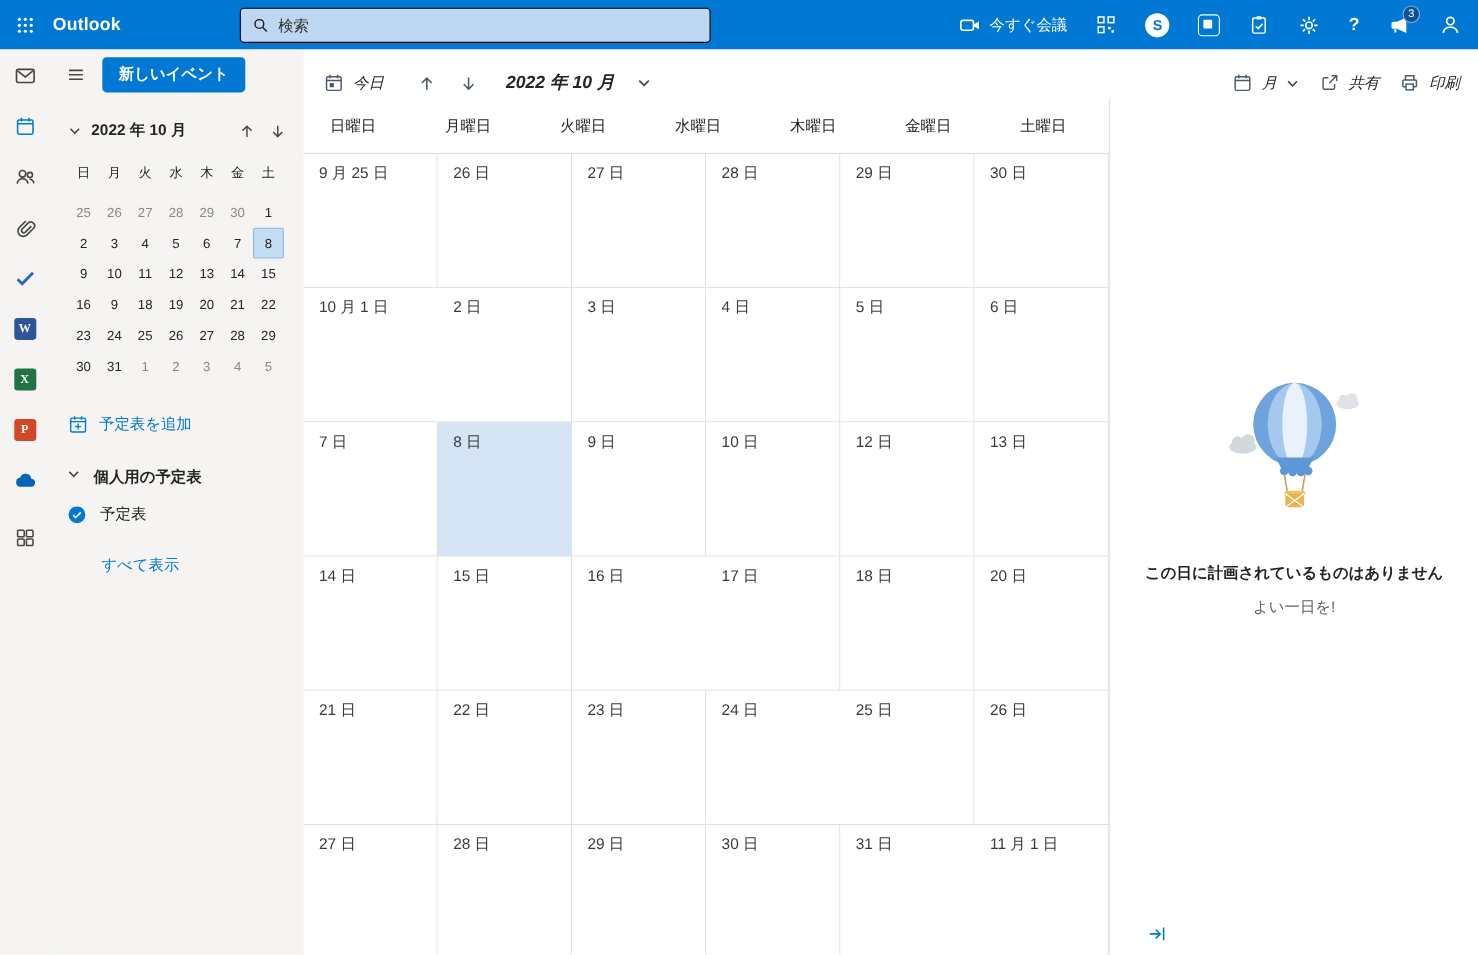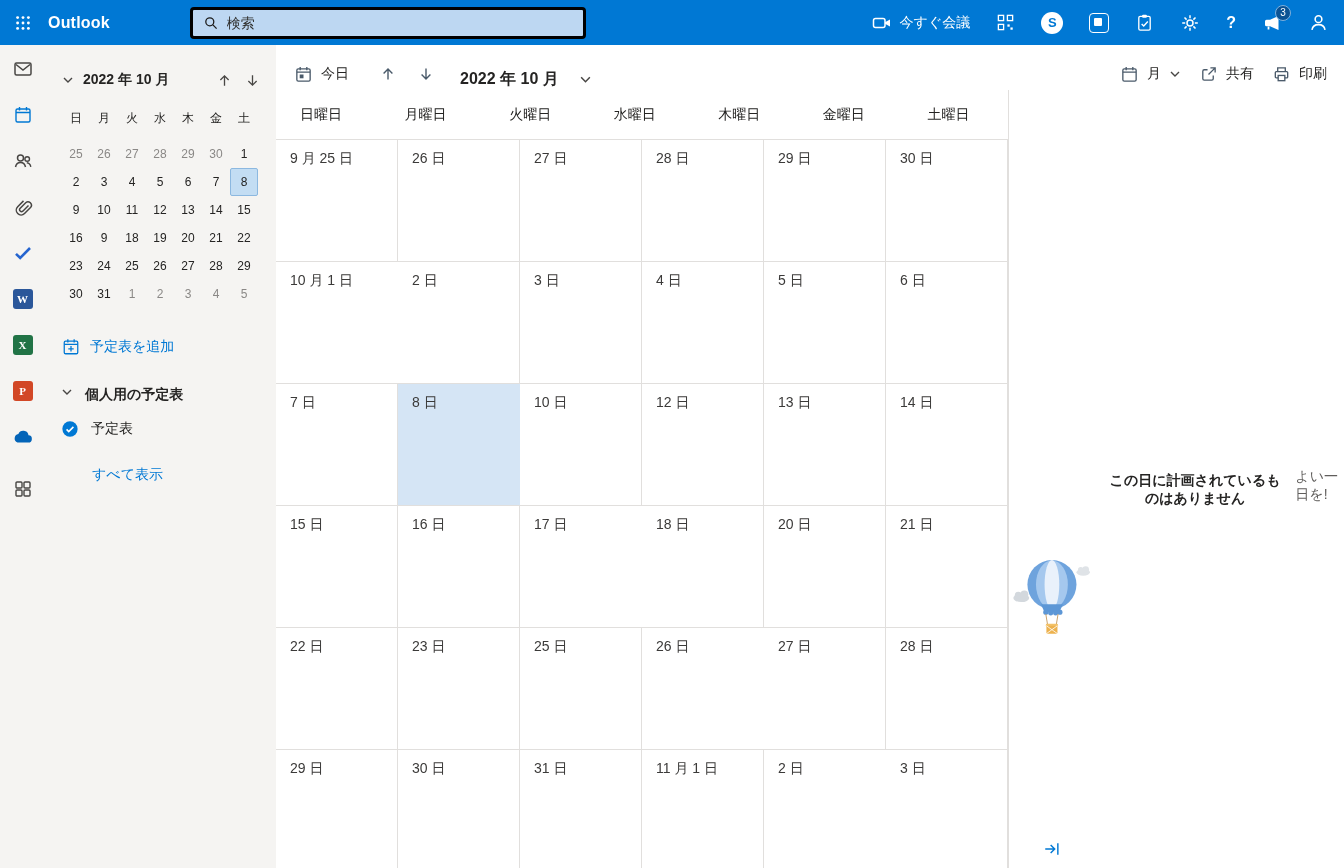--- a/index.html
+++ b/index.html
@@ -16,22 +16,22 @@
     --c-text:#252423; --c-muted:#605e5c;
   }
   svg { display:block; }
   .icon { flex:none; }
 
   
   .topbar{ height:45px; background:var(--c-topbar); color:#fff; display:flex; align-items:center; }
   .waffle-btn{ width:46px; height:45px; display:flex; align-items:center; justify-content:center; cursor:pointer; }
   .brand{ font-size:16px; font-weight:700; letter-spacing:.2px; margin-left:2px; cursor:pointer; }
   .search-box{
-    margin-left:80px; width:396px; height:32px; border-radius:4px;
-    background:#bdd7f2; border:3px solid #000000; display:flex; align-items:center; padding:0 10px; color:#1b1a19;
+    margin-left:108px; width:428px; height:32px; border-radius:4px;
+    background:#bdd7f2; border:1px solid #000000; display:flex; align-items:center; padding:0 10px; color:#1b1a19;
   }
   .search-box input{
     border:none; outline:none; background:transparent; font-size:14px; margin-left:8px; width:100%;
     color:#1b1a19; font-family:inherit;
   }
   .search-box input::placeholder{ color:#30302e; opacity:1; }
   .topbar-right{ margin-left:auto; display:flex; align-items:center; height:100%; padding-right:2px; }
   .tb-btn{ height:45px; display:flex; align-items:center; justify-content:center; padding:0 13px; cursor:pointer; position:relative; color:#fff; }
   .tb-btn .lbl{ font-size:14px; margin-left:8px; white-space:nowrap; }
   .badge{
@@ -77,21 +77,21 @@
   .side-section{ display:flex; margin:30px 0 0 16px; cursor:pointer; }
   .side-section .txt{ font-size:14px; font-weight:700; margin-left:12px; }
   .side-section .chev{ color:#484644; }
   .cal-row{ display:flex; align-items:center; margin:16px 0 4px 16px; cursor:pointer; }
   .cal-row .txt{ font-size:14px; margin-left:12px; }
   .cal-row .chk{ color:var(--c-accent); }
   .show-all{ margin:24px 0 0 47px; font-size:14px; color:var(--c-accent); cursor:pointer; display:inline-block; }
 
   
   .main{ flex:1; display:flex; flex-direction:column; background:#fff; min-width:0; }
-  .toolbar{ height:45px; display:flex; align-items:flex-end; padding:16px 8px 0 9px; }
+  .toolbar{ height:45px; display:flex; align-items:center; padding:16px 8px 0 9px;font-style:italic; }
   .tbar-btn{ display:flex; align-items:center; height:32px; padding:0 9px; cursor:pointer; font-size:14px; color:#252423; border-radius:2px; }
   .tbar-btn .ic{ color:#4a5a6a; }
   .tbar-btn .tx{ margin-left:8px; white-space:nowrap; }
   .nav-arrows{ display:flex; margin-left:18px; gap:14px; color:#4a5a6a; }
   .nav-arrows .arr{ width:24px; height:32px; display:flex; align-items:center; justify-content:center; cursor:pointer; }
   .month-picker{ display:flex; align-items:center; margin-left:22px; cursor:pointer; }
   .month-picker .tx{ font-size:16px; font-weight:700; }
   .month-picker .chev{ margin-left:20px; color:#484644; }
   .tbar-right{ margin-left:auto; display:flex; align-items:center; }
   .tbar-btn .chev{ margin-left:8px; color:#484644; }
@@ -102,21 +102,21 @@
   .dow{ padding-left:24px; font-size:14px; color:#252423; }
   .month-grid{ height:728px; display:grid; grid-template-columns:repeat(6,1fr); grid-template-rows:repeat(6,122px); overflow:hidden; }
   .day-cell{ border-right:1px solid var(--c-border); border-bottom:1px solid var(--c-border); padding:9px 0 0 14px; background:#fff; cursor:pointer; }
   .day-cell:nth-child(7n){ border-right:none; }
   .day-cell .dnum{ font-size:14px; color:#3b3a39; }
   .day-cell.selected{ background:var(--c-selected); }
 
   
   .agenda{ width:336px; border-left:1px solid var(--c-border); display:flex; flex-direction:column; background:#fff; }
   .agenda-head{ height:50px; display:flex; align-items:center; padding-left:25px; font-size:16px; font-weight:700; border-bottom:1px solid var(--c-border); }
-  .agenda-body{ flex:1; position:relative; display:flex; flex-direction:row; align-items:center; }
+  .agenda-body{ flex:1; position:relative; display:flex; flex-direction:column; align-items:center; }
   .balloon{ margin-top:248px; }
   .empty-title{ margin-top:22px; font-size:14px; font-weight:700; color:#252423; text-align:center; padding:0 12px; }
   .empty-sub{ margin-top:13px; font-size:14px; color:var(--c-muted); }
   .dock-btn{ position:absolute; left:34px; bottom:10px; color:var(--c-accent); cursor:pointer; }
 </style>
 </head>
 <body>
 
 <svg width="0" height="0" style="position:absolute">
   <defs>
@@ -337,20 +337,28 @@
         </svg>
     </div>
     <div class="rail-item rail-gap">
       <svg class="icon" width="20" height="20">
           <use href="#i-apps"></use>
         </svg>
     </div>
   </nav>
 
   <aside class="sidebar">
+    <div class="sidebar-head">
+      <div class="burger-btn">
+        <svg class="icon" width="18" height="18">
+            <use href="#i-burger"></use>
+          </svg>
+      </div>
+      <button class="new-event-btn">新しいイベント</button>
+    </div>
 
     <div class="mini-title-row">
       <svg class="icon chev" width="12" height="12" style="transform:rotate(0deg)">
           <use href="#i-chev"></use>
         </svg>
       <span class="mini-title">2022 年 10 月</span>
       <span class="mini-nav">
         <span class="nav-a">
             <svg class="icon" width="15" height="15">
               <use href="#i-arrup"></use>
@@ -513,32 +521,34 @@
             <div class="day-cell"><span class="dnum">29 日</span></div>
             <div class="day-cell"><span class="dnum">30 日</span></div>
             <div class="day-cell"><span class="dnum">10 月 1 日</span></div>
             <div class="day-cell"><span class="dnum">2 日</span></div>
             <div class="day-cell"><span class="dnum">3 日</span></div>
             <div class="day-cell"><span class="dnum">4 日</span></div>
             <div class="day-cell"><span class="dnum">5 日</span></div>
             <div class="day-cell"><span class="dnum">6 日</span></div>
             <div class="day-cell"><span class="dnum">7 日</span></div>
             <div class="day-cell selected"><span class="dnum">8 日</span></div>
+            <div class="day-cell"><span class="dnum">9 日</span></div>
             <div class="day-cell"><span class="dnum">10 日</span></div>
             <div class="day-cell"><span class="dnum">12 日</span></div>
             <div class="day-cell"><span class="dnum">13 日</span></div>
             <div class="day-cell"><span class="dnum">14 日</span></div>
             <div class="day-cell"><span class="dnum">15 日</span></div>
             <div class="day-cell"><span class="dnum">16 日</span></div>
             <div class="day-cell"><span class="dnum">17 日</span></div>
             <div class="day-cell"><span class="dnum">18 日</span></div>
             <div class="day-cell"><span class="dnum">20 日</span></div>
             <div class="day-cell"><span class="dnum">21 日</span></div>
             <div class="day-cell"><span class="dnum">22 日</span></div>
             <div class="day-cell"><span class="dnum">23 日</span></div>
+            <div class="day-cell"><span class="dnum">24 日</span></div>
             <div class="day-cell"><span class="dnum">25 日</span></div>
             <div class="day-cell"><span class="dnum">26 日</span></div>
             <div class="day-cell"><span class="dnum">27 日</span></div>
             <div class="day-cell"><span class="dnum">28 日</span></div>
             <div class="day-cell"><span class="dnum">29 日</span></div>
             <div class="day-cell"><span class="dnum">30 日</span></div>
             <div class="day-cell"><span class="dnum">31 日</span></div>
             <div class="day-cell"><span class="dnum">11 月 1 日</span></div>
             <div class="day-cell"><span class="dnum">2 日</span></div>
             <div class="day-cell"><span class="dnum">3 日</span></div>

